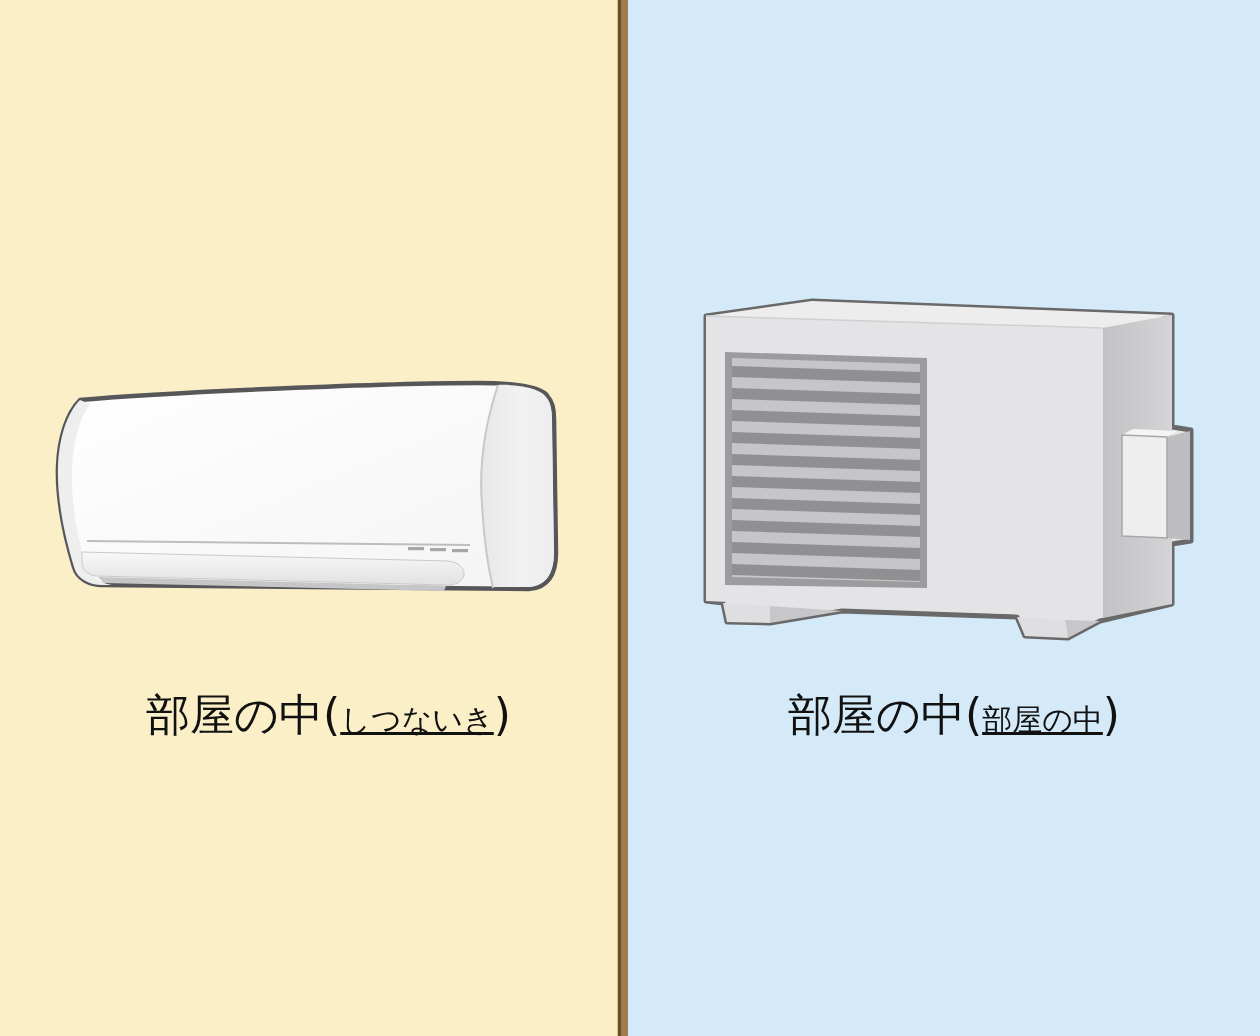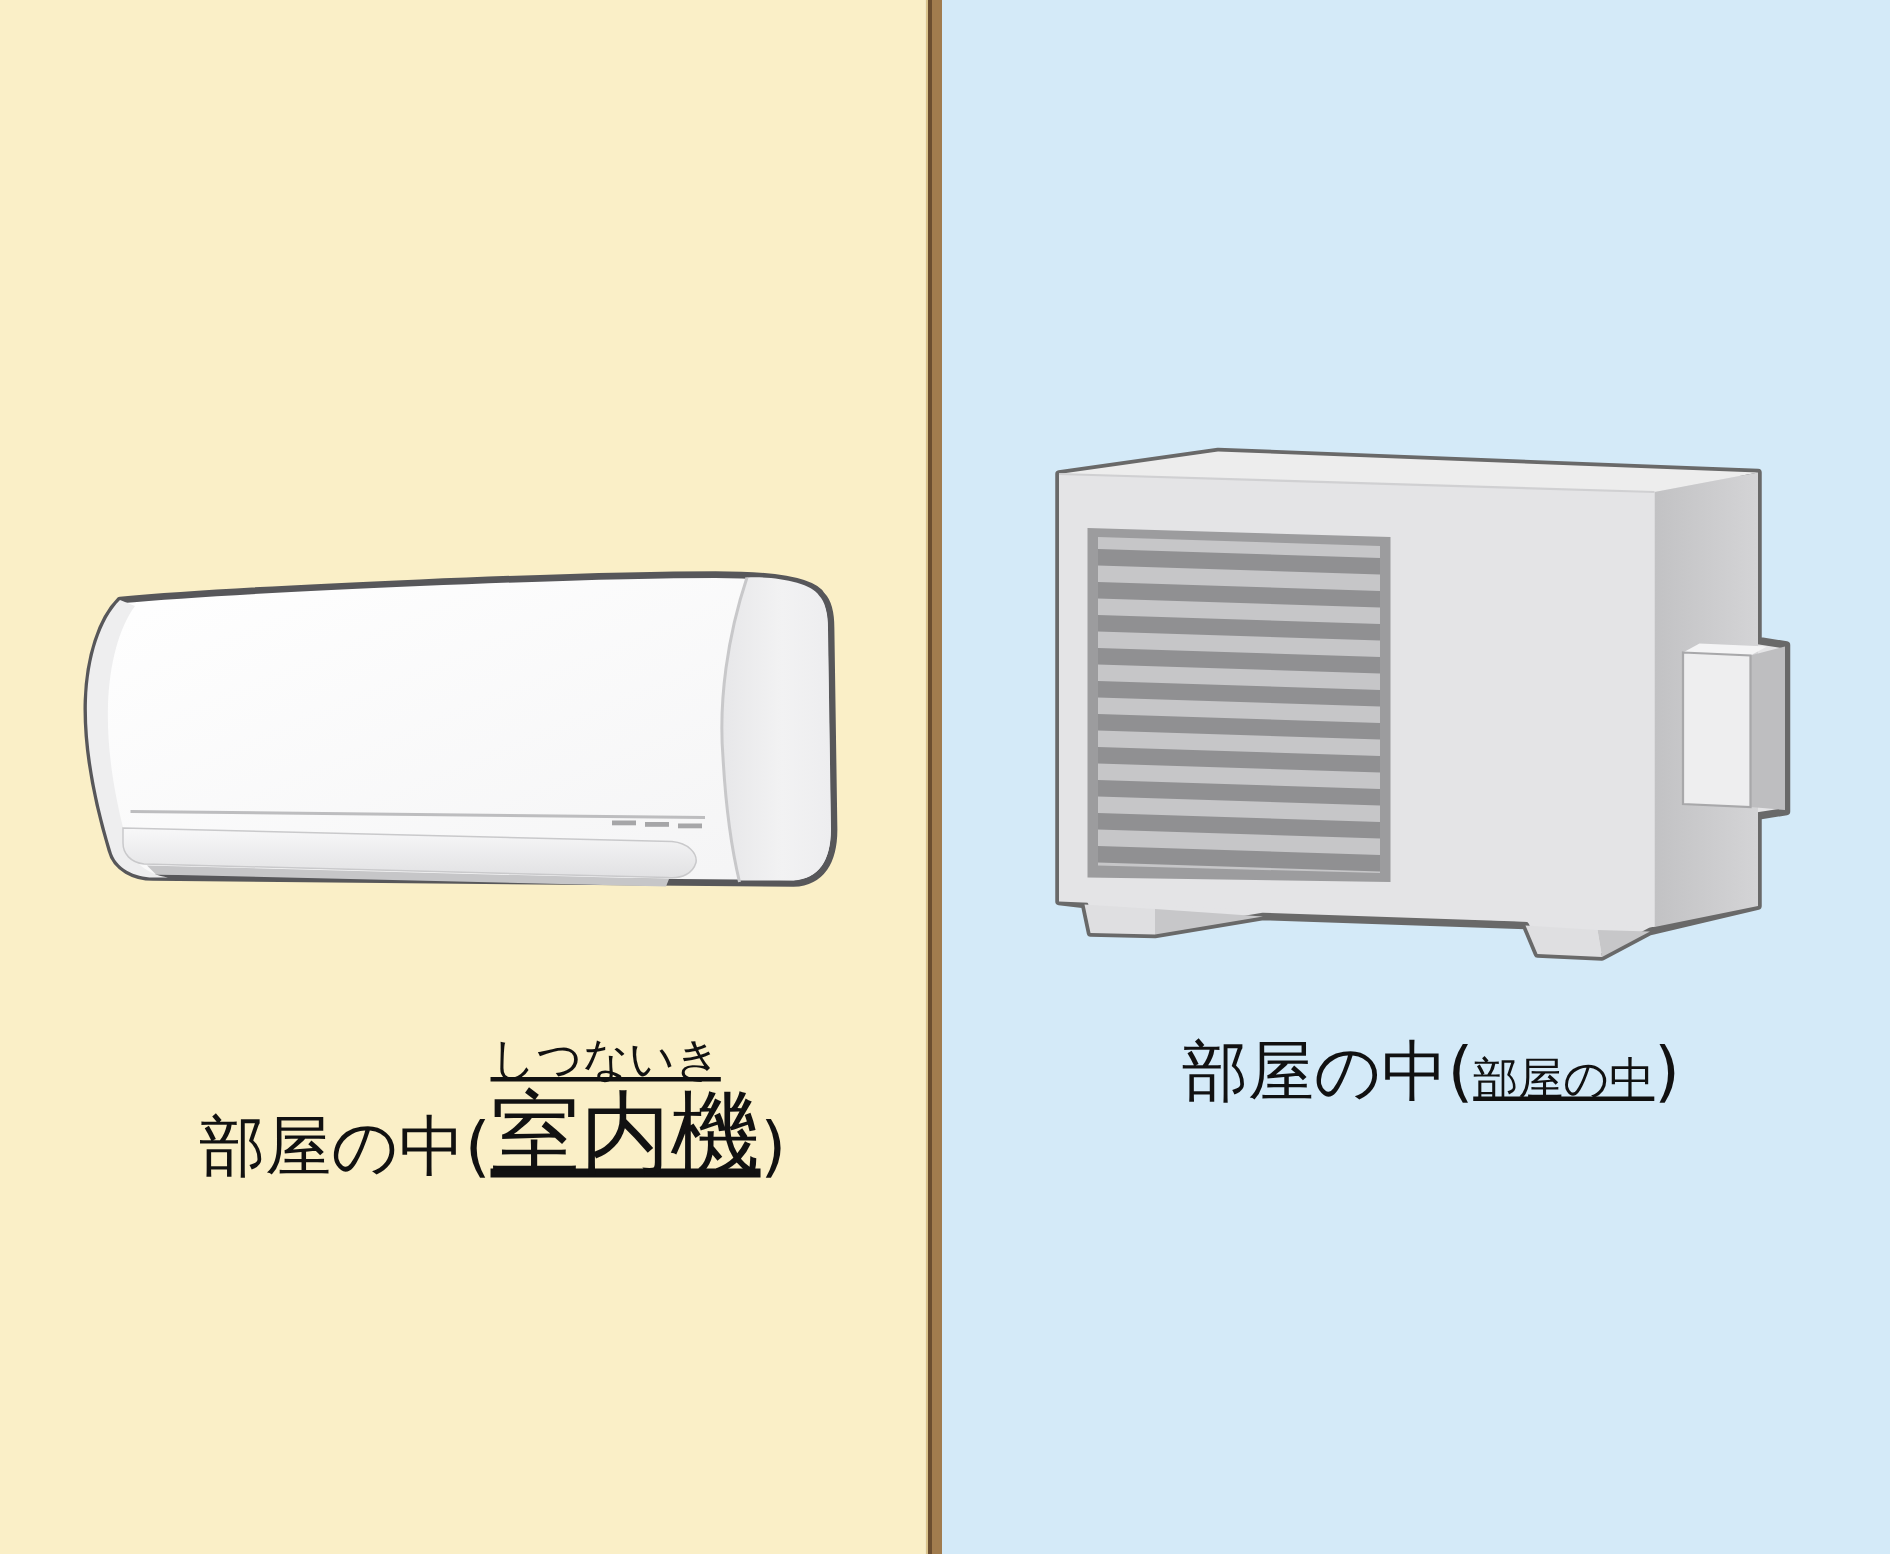--- a/index.html
+++ b/index.html
@@ -91,21 +91,20 @@
 
         <path d="M 82,552 L 448,561 C 459,562 465,569 464,575 C 462,582 455,586 445,585
                  L 96,576 C 87,575 82,569 82,562 Z" fill="url(#acLouver)" stroke="#C9C9CB" stroke-width="1"></path>
       </g>
     </svg>
 
     <div class="caption caption-left">
       <span class="cap-text">部屋の中(</span>
         <span class="ruby-wrap">
           <span class="rt">しつないき</span>
-          <span class="rb">室内機</span>
         </span>
         <span class="cap-text">)</span>
     </div>
   </section>
 
   <div class="divider"></div>
 
   <section class="panel right">
     <svg class="art" viewBox="0 0 632 1036" xmlns="http://www.w3.org/2000/svg">
       <defs>

